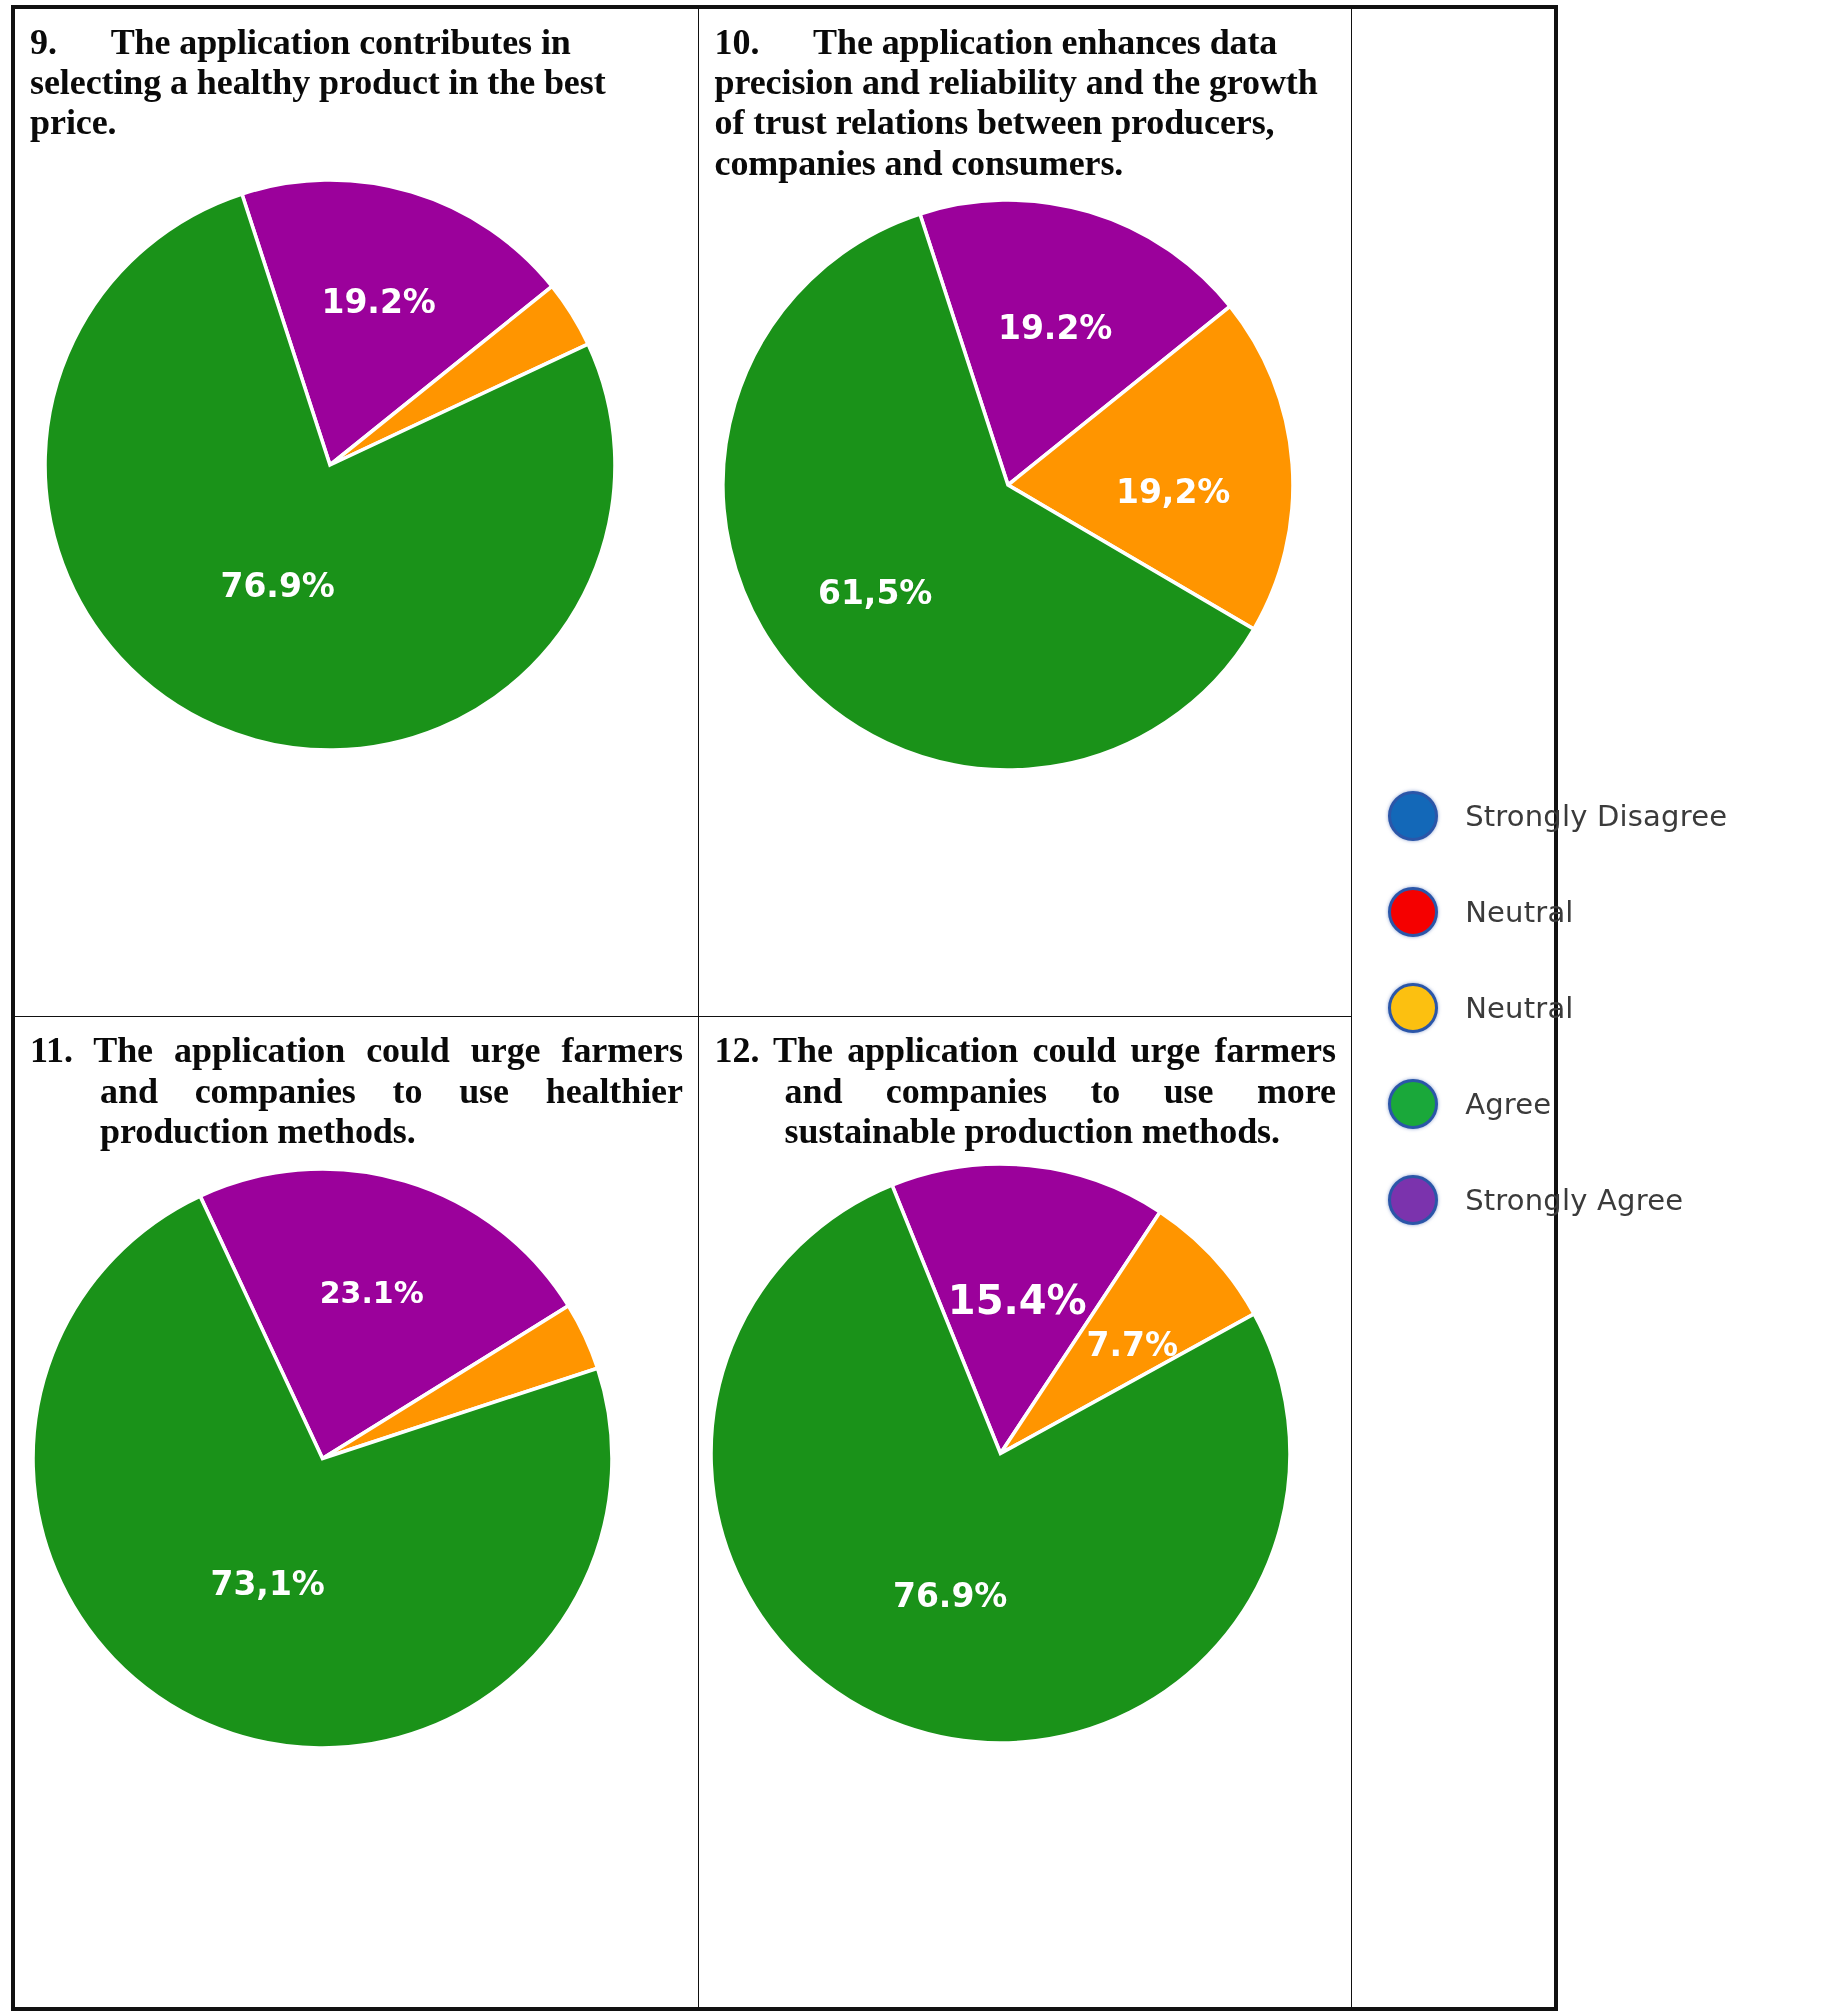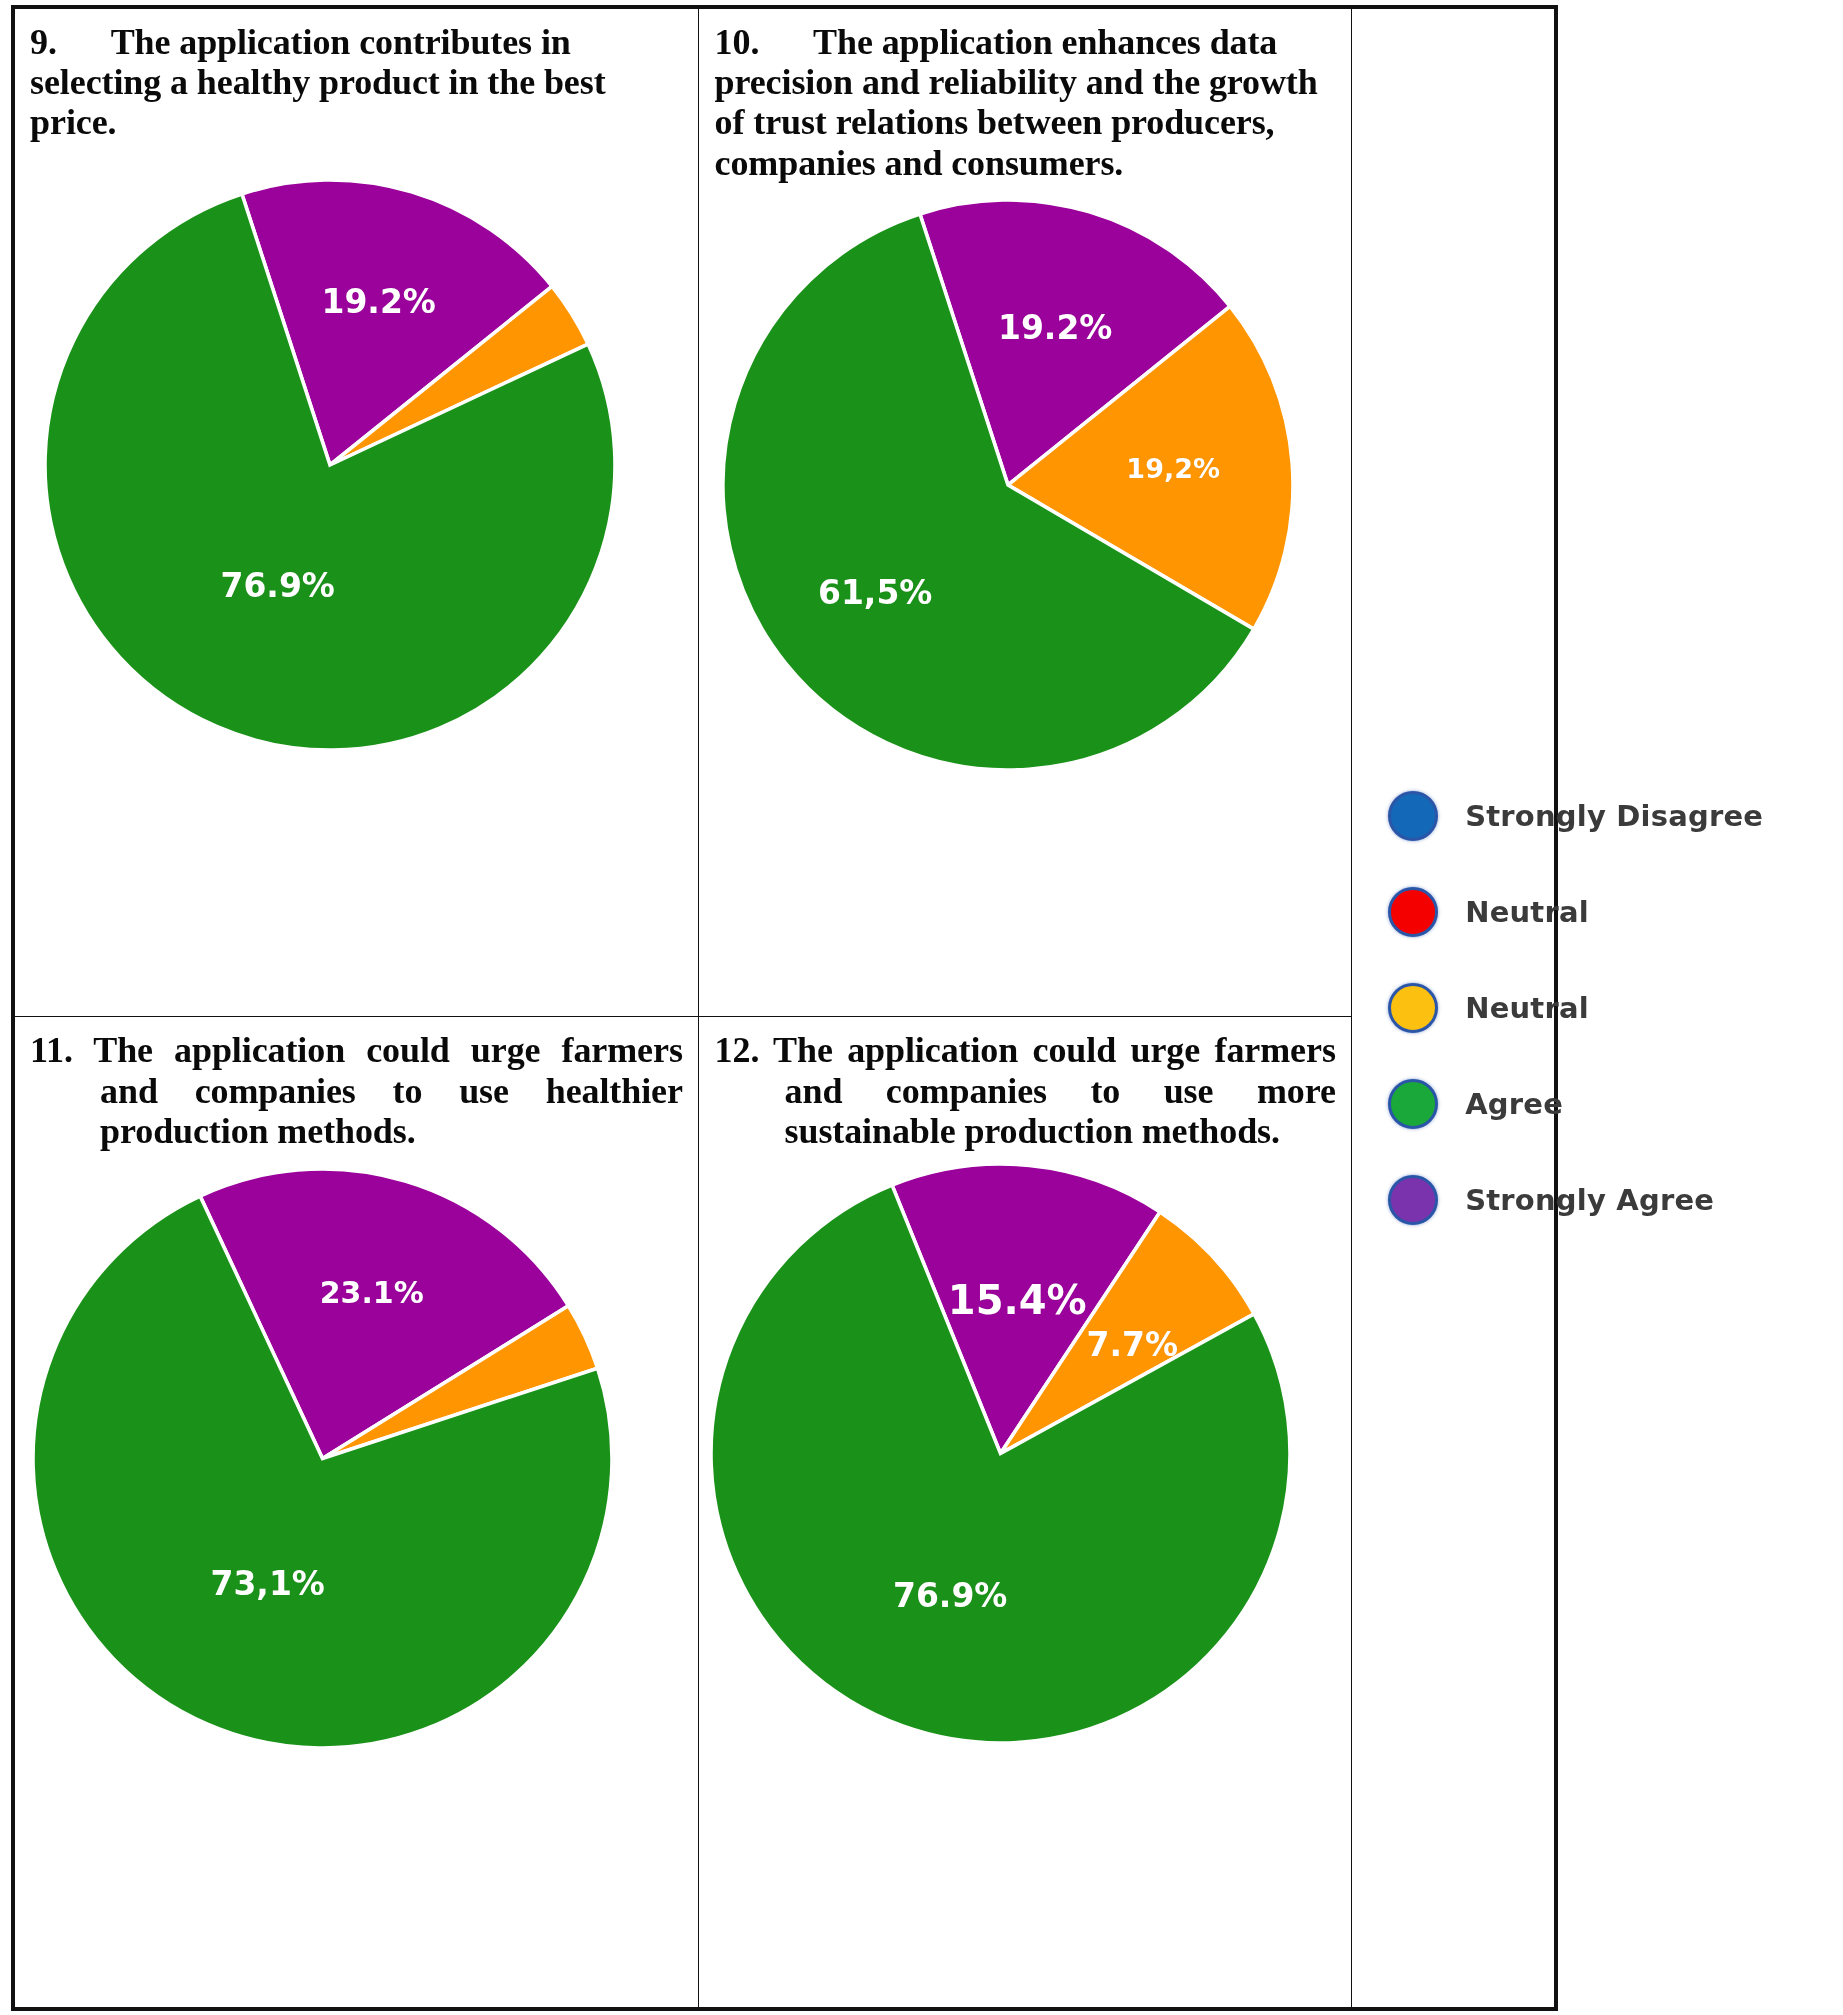--- a/index.html
+++ b/index.html
@@ -81,21 +81,20 @@
 
   
   .legend{
     position:relative;
     height:100%;
     display:flex;
     flex-direction:column;
     justify-content:center;
     padding-left:36px;
     gap:46px;
-    font-weight:bold;
   }
   .leg-item{
     display:flex;
     align-items:center;
     gap:27px;
   }
   .leg-dot{
     width:50px;height:50px;
     border-radius:50%;
     border:3px solid #2b56a8;
@@ -145,21 +144,21 @@
             <p class="qtext indent9">10.  The application enhances data precision and reliability and the growth of trust relations between producers, companies and consumers.</p>
           </div>
           <div class="piebox">
             <div class="pie" id="pie-q10" style="width: 570px; height: 570px; margin-top: 16.6px; margin-left: 24px;">
                 <svg width="570" height="570" viewBox="0 0 960 960">
                   <path d="M 480 480 L 331.6718427000253 23.49287217832625 A 480 480 0 0 1 854.0254659807285 179.15959247817318 Z" fill="#9b019b" stroke="#ffffff" stroke-width="6"></path>
                   <path d="M 480 480 L 854.0254659807285 179.15959247817318 A 480 480 0 0 1 894.0981931126274 722.7399564572283 Z" fill="#ff9500" stroke="#ffffff" stroke-width="6"></path>
                   <path d="M 480 480 L 894.0981931126274 722.7399564572283 A 480 480 0 1 1 331.6718427000252 23.49287217832631 Z" fill="#1a9219" stroke="#ffffff" stroke-width="6"></path>
                 </svg>
                 <span class="plabel" style="left: 332px; top: 127px; font-size: 33px;">19.2%</span>
-                <span class="plabel" style="left: 450px; top: 268px; font-size: 27px;">19,2%</span>
+                <span class="plabel" style="left: 450px; top: 291px; font-size: 33px;">19,2%</span>
                 <span class="plabel" style="left: 152px; top: 392px; font-size: 33px; text-align: center;">61,5%</span>
               </div>
           </div>
         </td>
 
         <td rowspan="2">
           <div class="legend" id="legend-root">
               <div class="leg-item">
                 <span class="leg-dot" style="background: rgb(19, 104, 184); border-color: rgb(43, 86, 168);"></span>
                 <span class="leg-txt">Strongly Disagree</span>

